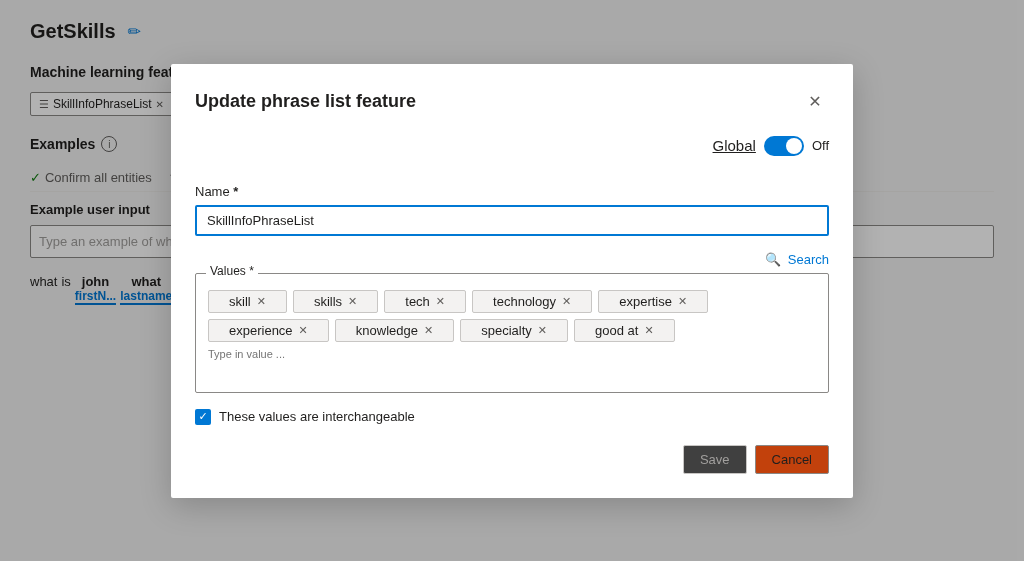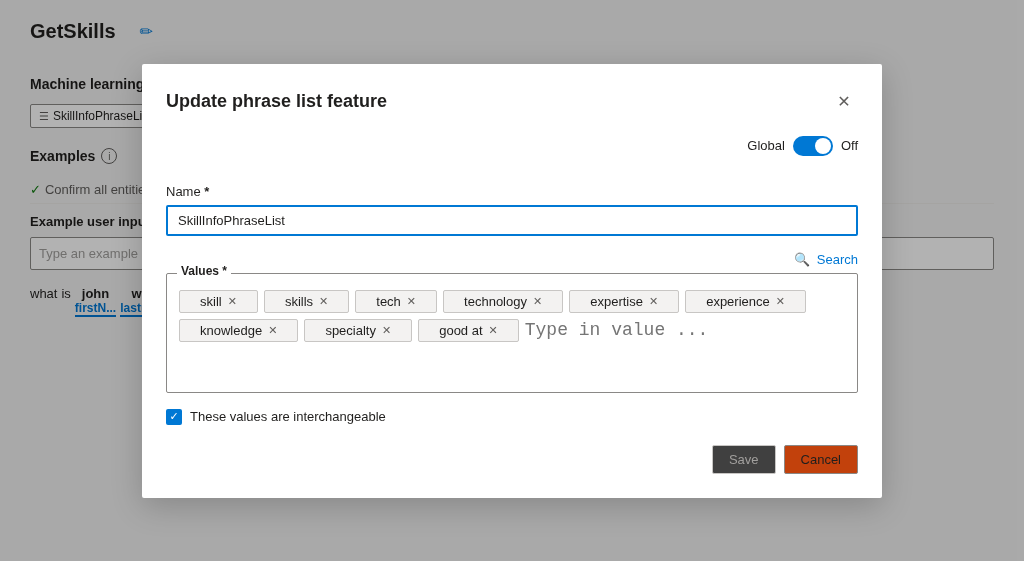--- a/index.html
+++ b/index.html
@@ -17,22 +17,22 @@
       position: absolute;
       top: 0; left: 0;
       width: 100%; height: 100%;
       padding: 20px 30px;
       background: #f3f3f3;
     }
 
     .page-title {
       display: flex;
       align-items: center;
-      gap: 24px;
-      margin-bottom: 33px;
+      gap: 12px;
+      margin-bottom: 21px;
     }
     .page-title-text {
       font-size: 20px;
       font-weight: 600;
       color: #201f1e;
     }
     .edit-icon {
       color: #0078d4;
       font-size: 16px;
       cursor: pointer;
@@ -153,21 +153,21 @@
       background: rgba(0,0,0,0.3);
       z-index: 10;
     }
 
     
     .modal {
       position: absolute;
       top: 50%;
       left: 50%;
       transform: translate(-50%, -50%);
-      width: 740px;
+      width: 682px;
       background: white;
       border-radius: 2px;
       box-shadow: 0 8px 32px rgba(0,0,0,0.2);
       z-index: 20;
       padding: 24px;
     }
 
     .modal-header {
       display: flex;
       align-items: center;
@@ -191,22 +191,23 @@
     }
 
     .global-row {
       display: flex;
       align-items: center;
       justify-content: flex-end;
       gap: 8px;
       margin-bottom: 16px;
     }
     .global-label {
-      font-size: 13px;
-      color: #201f1e;
+      font-size: 15px;
+      color: #201f1e;
+      text-decoration: underline;
     }
     .toggle {
       width: 40px; height: 20px;
       background: #0078d4;
       border-radius: 10px;
       position: relative;
       cursor: pointer;
     }
     .toggle-knob {
       width: 16px; height: 16px;
@@ -263,21 +264,21 @@
       margin-bottom: 16px;
       position: relative;
     }
     .values-legend {
       position: absolute;
       top: -10px;
       left: 10px;
       background: white;
       padding: 0 4px;
       font-size: 12px;
-      font-weight: 700;
+      font-weight: 400;
       color: #201f1e;
     }
     .values-tags {
       display: flex;
       flex-wrap: wrap;
       gap: 6px;
       padding-top: 4px;
     }
     .value-tag {
       display: inline-flex;
@@ -293,25 +294,24 @@
     .value-tag-x {
       font-size: 11px;
       color: #605e5c;
       cursor: pointer;
       margin-left: 2px;
     }
 
     .type-input {
       border: none;
       outline: none;
-      font-size: 18px;
+      font-size: 11px;
       color: #a19f9d;
       min-width: 100px;
       background: transparent;
-      font-family: Liberation Mono, monospace;
     }
 
     .checkbox-row {
       display: flex;
       align-items: center;
       gap: 8px;
       margin-bottom: 20px;
     }
     .checkbox {
       width: 16px; height: 16px;

